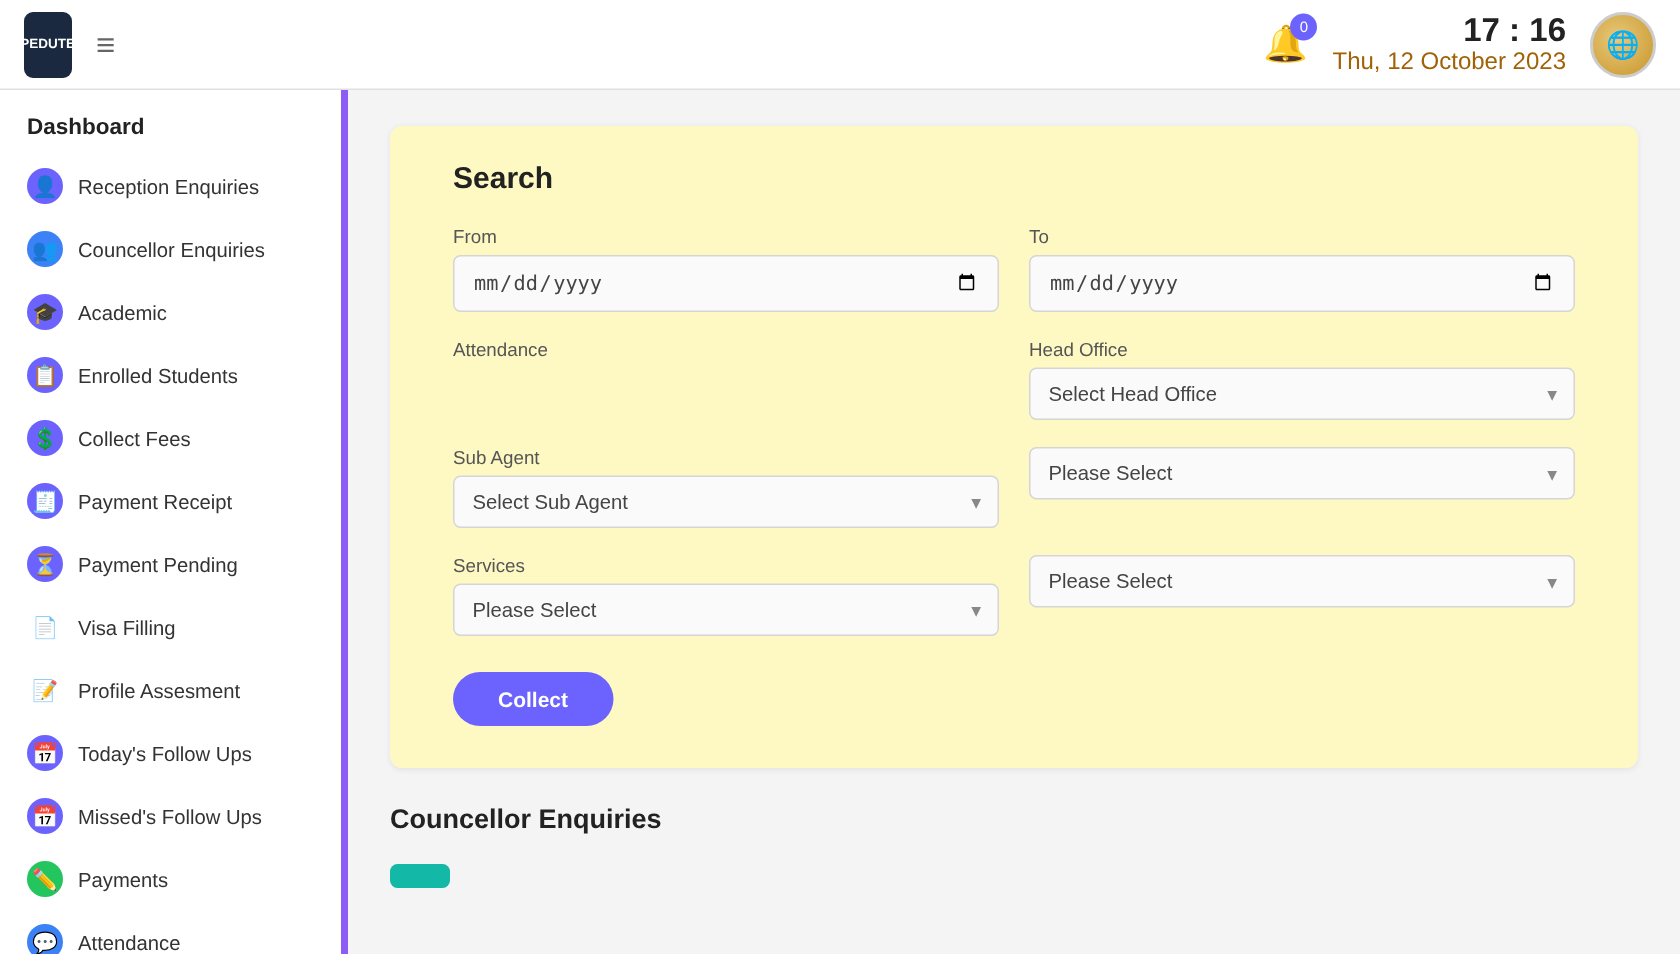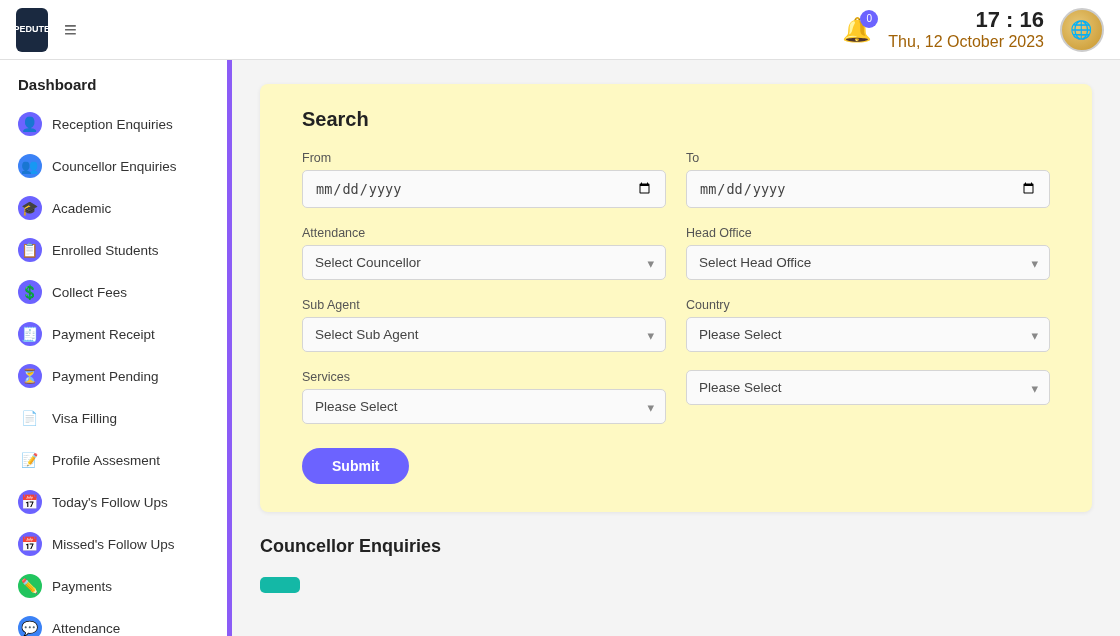--- a/index.html
+++ b/index.html
@@ -223,25 +223,20 @@
         <div class="form-group">
           <label class="form-label">To</label>
           <input type="date" class="form-input" placeholder="dd/mm/yyyy" style="">
         </div>
       </div>
 
       
       <div class="form-row">
         <div class="form-group">
           <label class="form-label">Attendance</label>
-          <div class="select-wrapper">
-            <select class="form-select">
-              <option>Select Councellor</option>
-            </select>
-          </div>
         </div>
         <div class="form-group">
           <label class="form-label">Head Office</label>
           <div class="select-wrapper">
             <select class="form-select">
               <option>Select Head Office</option>
             </select>
           </div>
         </div>
       </div>
@@ -250,21 +245,20 @@
       <div class="form-row">
         <div class="form-group">
           <label class="form-label">Sub Agent</label>
           <div class="select-wrapper">
             <select class="form-select">
               <option>Select Sub Agent</option>
             </select>
           </div>
         </div>
         <div class="form-group">
-          <label class="form-label">Country</label>
           <div class="select-wrapper">
             <select class="form-select">
               <option>Please Select</option>
             </select>
           </div>
         </div>
       </div>
 
       
       <div class="form-row">
@@ -279,21 +273,21 @@
         <div class="form-group">
           <div class="select-wrapper">
             <select class="form-select">
               <option>Please Select</option>
             </select>
           </div>
         </div>
       </div>
 
       
-      <button class="btn-submit">Submit</button>
+      <button class="btn-submit">Collect</button>
     </div>
 
     <div>
       <div class="section-title">Councellor Enquiries</div>
       <button class="btn-teal"></button>
     </div>
 
   </div>
 </div>
 

